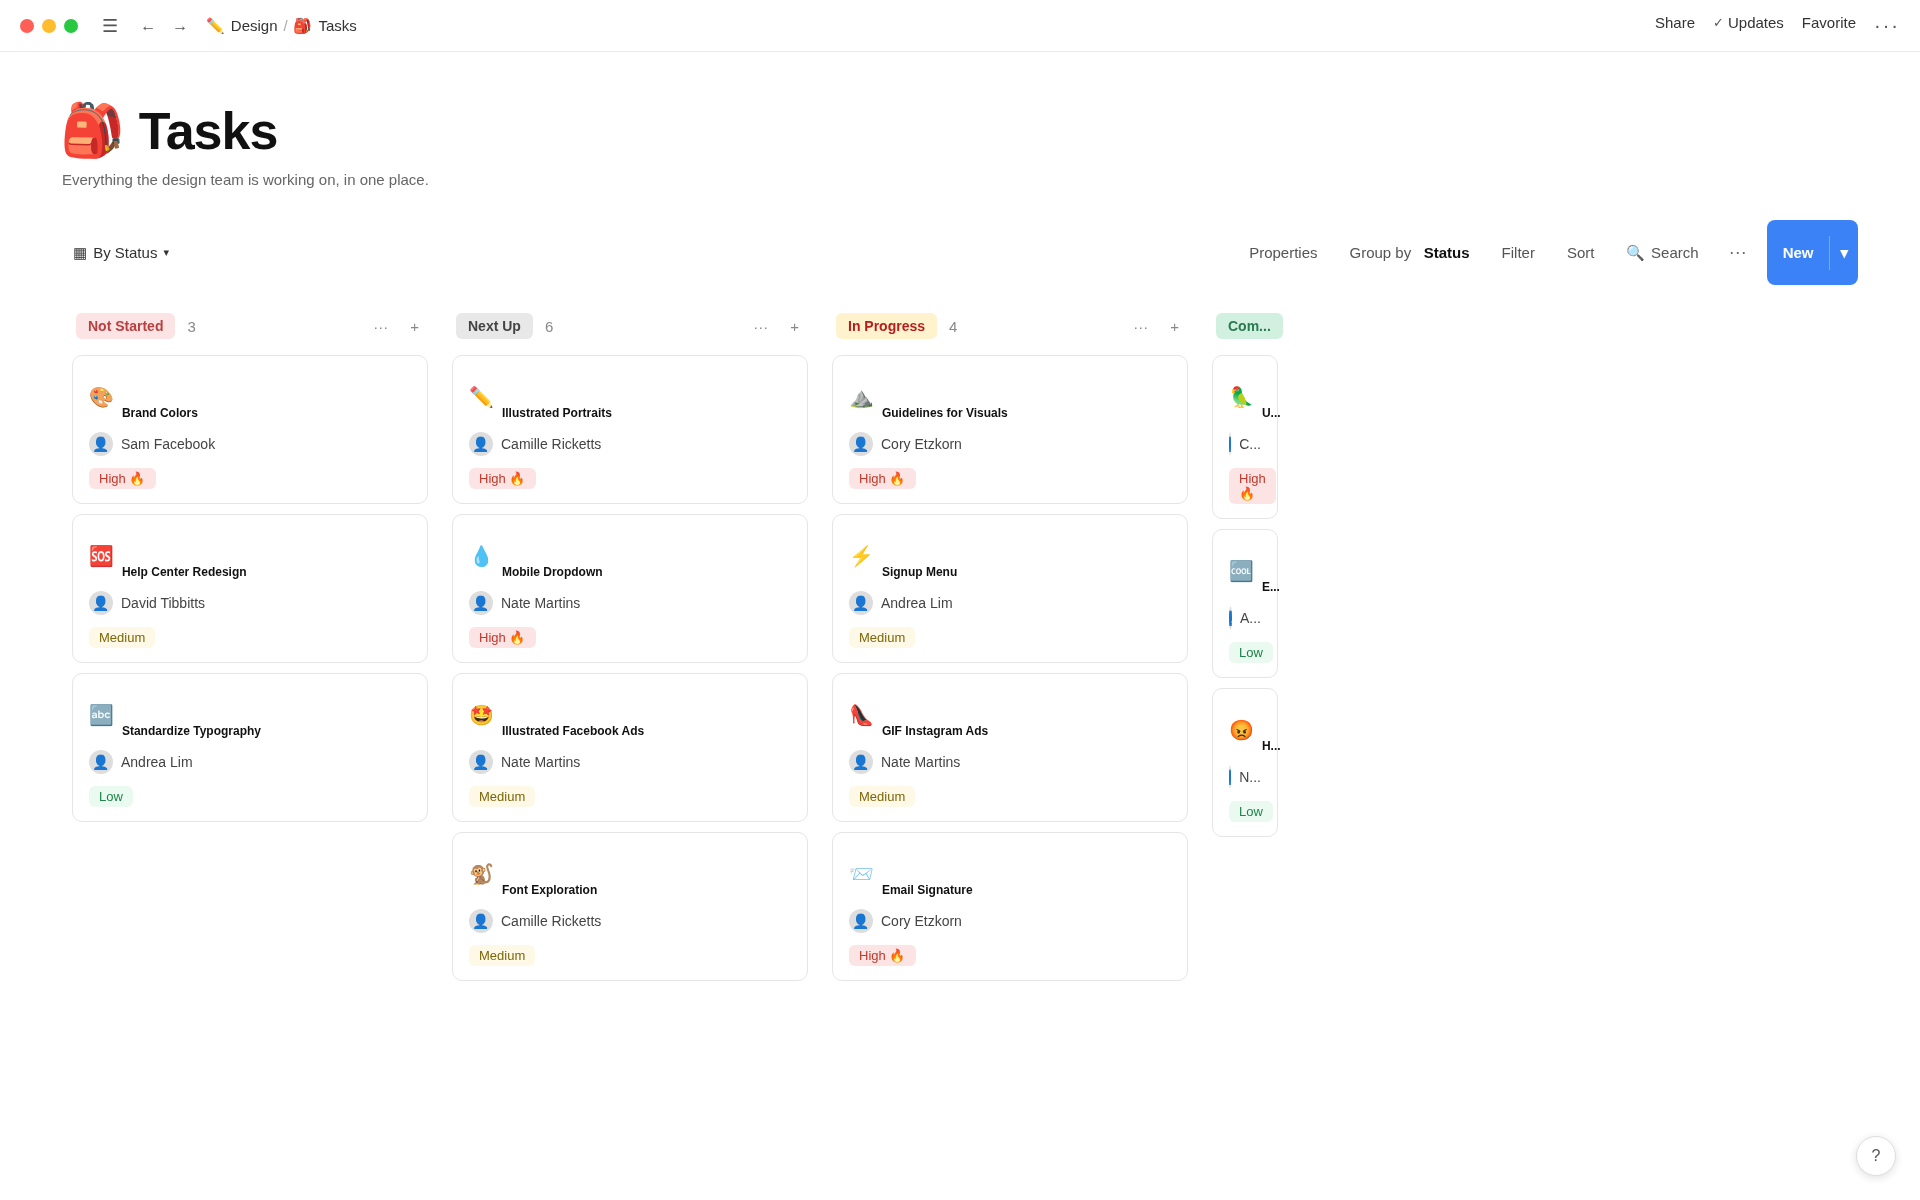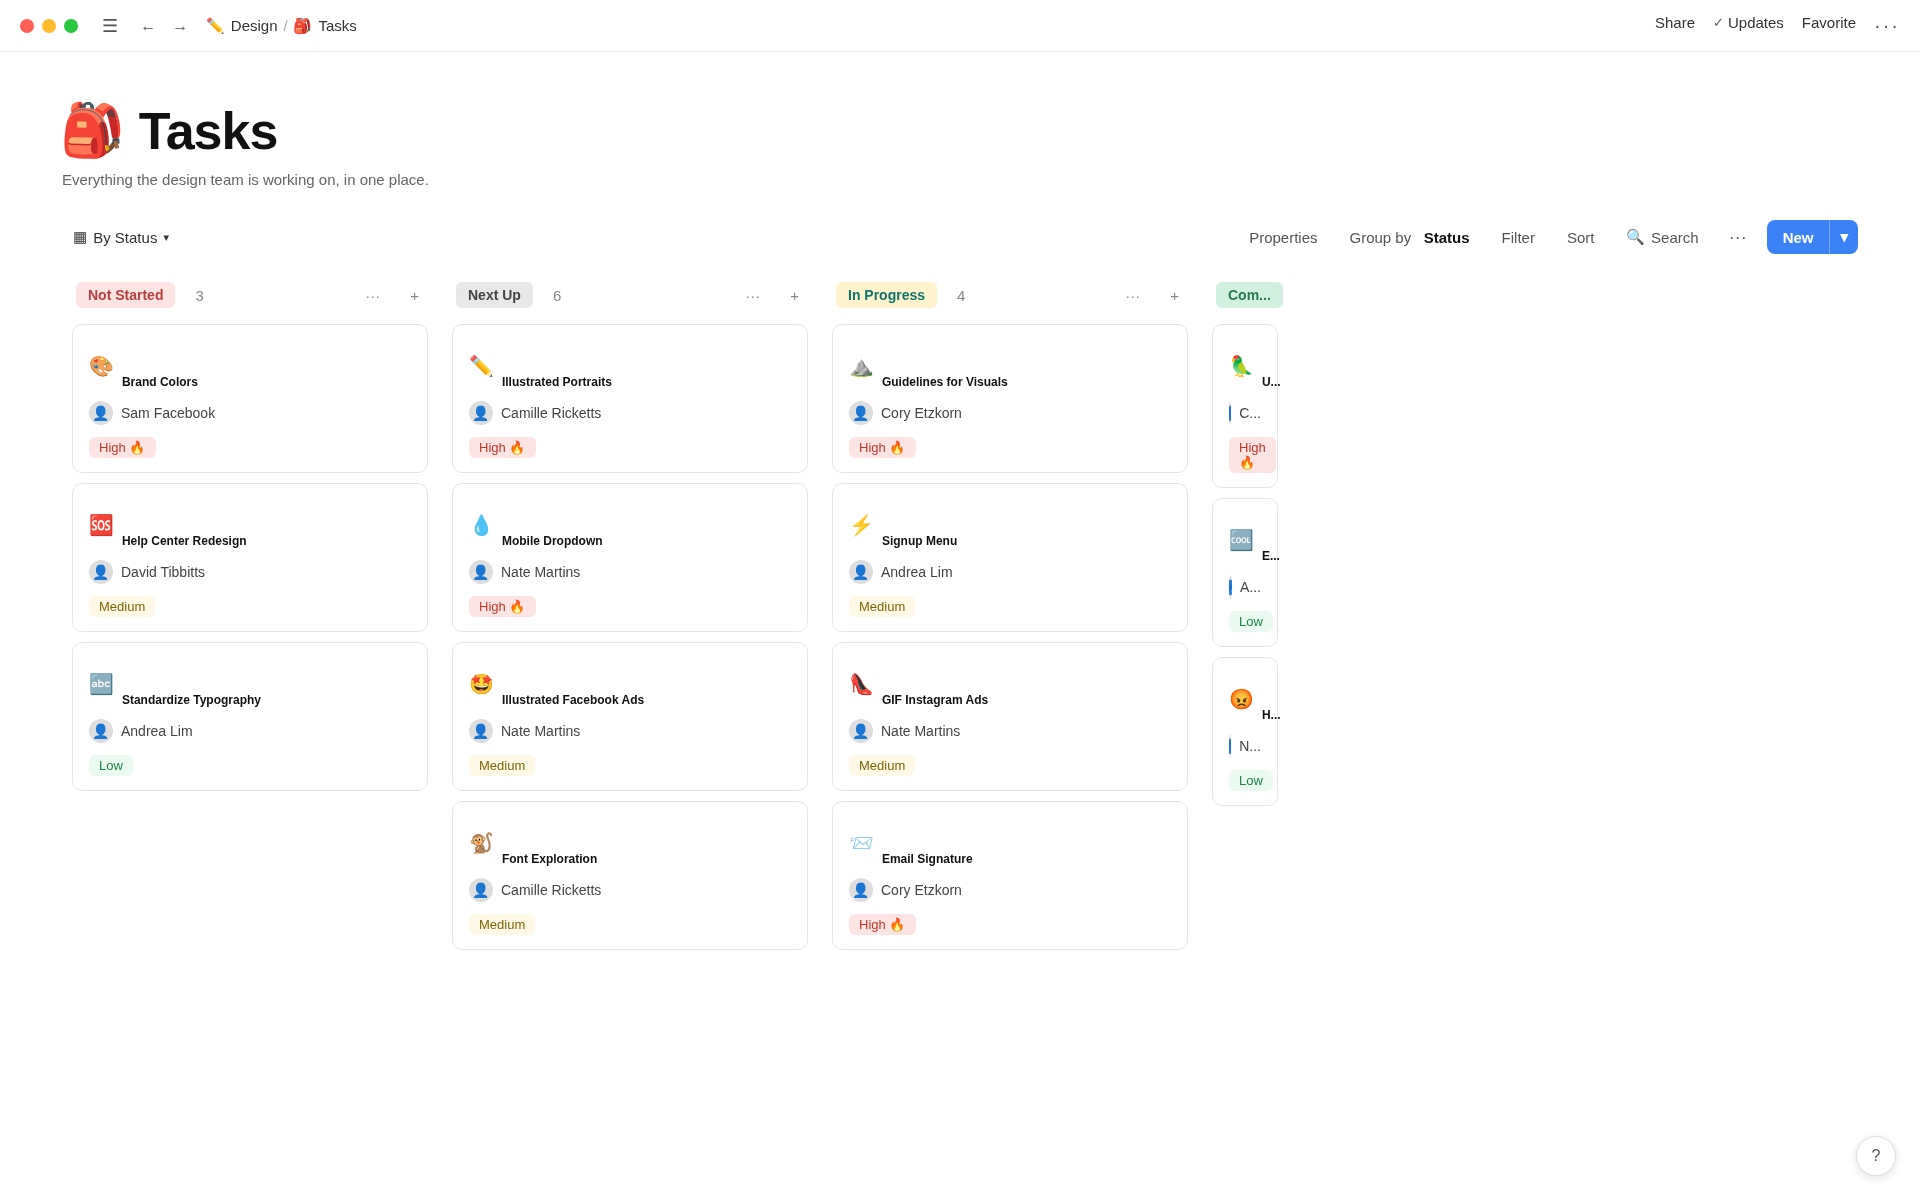--- a/index.html
+++ b/index.html
@@ -178,21 +178,21 @@
       color: white;
       border: none;
       border-radius: 8px;
       padding: 0;
       cursor: pointer;
       font-size: 15px;
       font-weight: 600;
       overflow: hidden;
     }
     .new-btn-label {
-      padding: 8px 16px;
+      padding: 24px 16px;
     }
     .new-btn-chevron {
       padding: 8px 10px;
       border-left: 1px solid rgba(255,255,255,0.3);
     }
 
     
     .board {
       display: flex;
       gap: 0;
@@ -204,33 +204,33 @@
       padding: 0 12px;
       min-width: 0;
     }
     .column-last-partial {
       flex: 0 0 90px;
       overflow: hidden;
     }
     .column-header {
       display: flex;
       align-items: center;
-      gap: 20px;
+      gap: 12px;
       margin-bottom: 16px;
       padding: 0 4px;
     }
     .status-badge {
       padding: 5px 12px;
       border-radius: 6px;
       font-size: 14px;
       font-weight: 600;
     }
     .badge-not-started { background: #fce4e4; color: #b94040; }
     .badge-next-up { background: #e8e8e8; color: #444; }
-    .badge-in-progress { background: #fef3cd; color: #0f766e; }
+    .badge-in-progress { background: #fef3cd; color: #b91c1c; }
     .badge-complete { background: #d1f0e0; color: #2a7a4f; }
     .column-count {
       font-size: 15px;
       color: #888;
       margin-right: auto;
     }
     .col-header-btn {
       background: none;
       border: none;
       cursor: pointer;

